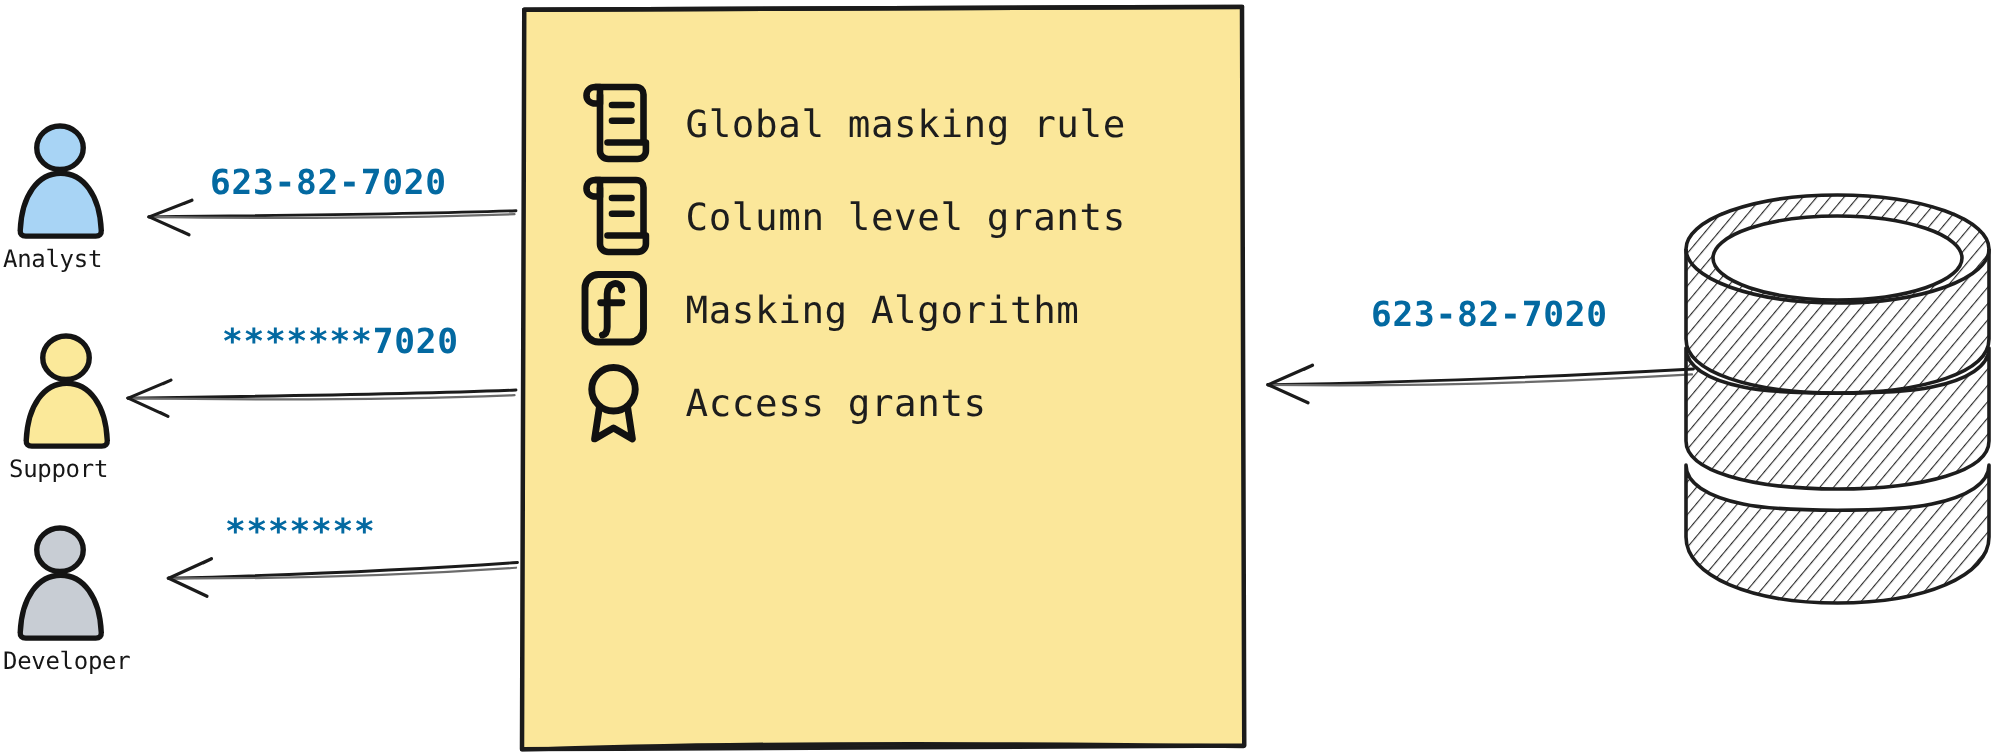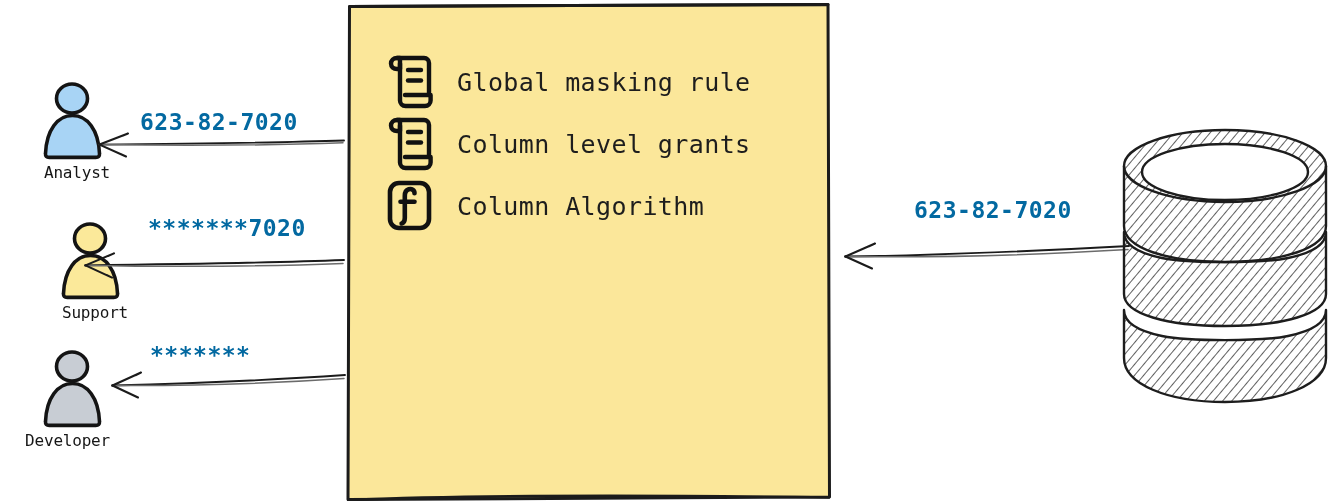--- a/index.html
+++ b/index.html
@@ -14,35 +14,35 @@
     width: 1340px; height: 504px;
     background: #ffffff;
   }
 
   
   .actor {
     position: absolute;
     width: 108px;
     display: flex;
     flex-direction: column;
-    align-items: flex-end;
+    align-items: flex-start;
   }
   .actor-glyph { width: 76px; height: 82px; display: block; }
   .actor-label {
     margin-top: 1px;
     font-family: "DejaVu Sans Mono", monospace;
     font-size: 16px;
     font-weight: 400;
     color: #161616;
     letter-spacing: -0.2px;
     white-space: nowrap;
   }
 
   #actor-analyst   { left: 2px;  top: 80px;  }
-  #actor-support   { left: 20px;  top: 220px; }
+  #actor-support   { left: 6px;  top: 220px; }
   #actor-developer { left: 2px;  top: 348px; }
 
   
   .flow-label {
     position: absolute;
     font-family: "DejaVu Sans Mono", monospace;
     font-size: 23px;
     font-weight: 700;
     color: #0369a1;
     letter-spacing: 0.5px;
@@ -201,23 +201,30 @@
         </svg>
         <div class="row-label">Column level grants</div>
       </div>
 
       <div class="panel-row">
         <svg class="row-icon" viewBox="0 0 52 56">
           <rect x="7" y="5" width="39" height="45" rx="9" ry="9" fill="none" stroke="#111111" stroke-width="4.6"></rect>
           <path d="M31.5 15.2 C31.5 12 28.6 10.4 25.8 11.3 C23.2 12.1 21.8 14.6 21.8 18 L21.8 40 C21.8 43.4 20.4 45 18.6 45.4" fill="none" stroke="#111111" stroke-width="4.6" stroke-linecap="round"></path>
           <path d="M17.5 23.8 L31.5 23.8" fill="none" stroke="#111111" stroke-width="4.6" stroke-linecap="round"></path>
         </svg>
-        <div class="row-label">Column Algorithm</div>
-      </div>
-
+        <div class="row-label">Masking Algorithm</div>
+      </div>
+
+      <div class="panel-row">
+        <svg class="row-icon" viewBox="0 0 52 56">
+          <circle cx="26" cy="19.5" r="14.5" fill="none" stroke="#111111" stroke-width="4.6"></circle>
+          <path d="M16.6 31.5 L13.4 52.6 L26 45.4 L38.6 52.6 L35.4 31.5" fill="none" stroke="#111111" stroke-width="4.6" stroke-linecap="round" stroke-linejoin="round"></path>
+        </svg>
+        <div class="row-label">Access grants</div>
+      </div>
 
     </div>
   </div>
 
   <div id="database">
     <svg viewBox="0 0 214 288">
       <defs>
         <pattern id="hatch" width="7" height="7" patternTransform="rotate(40)" patternUnits="userSpaceOnUse">
           <line x1="0" y1="0" x2="0" y2="7" stroke="#2a2a2a" stroke-width="1.5"></line>
         </pattern>

